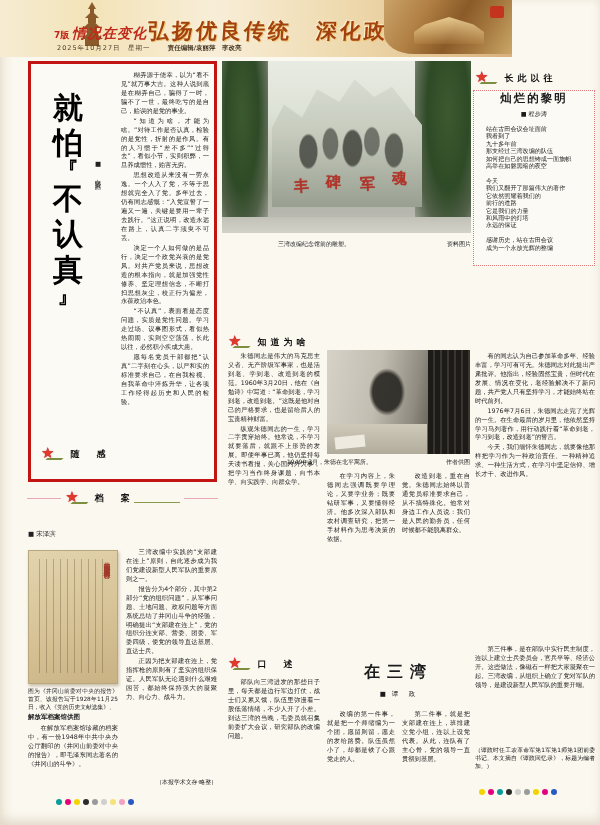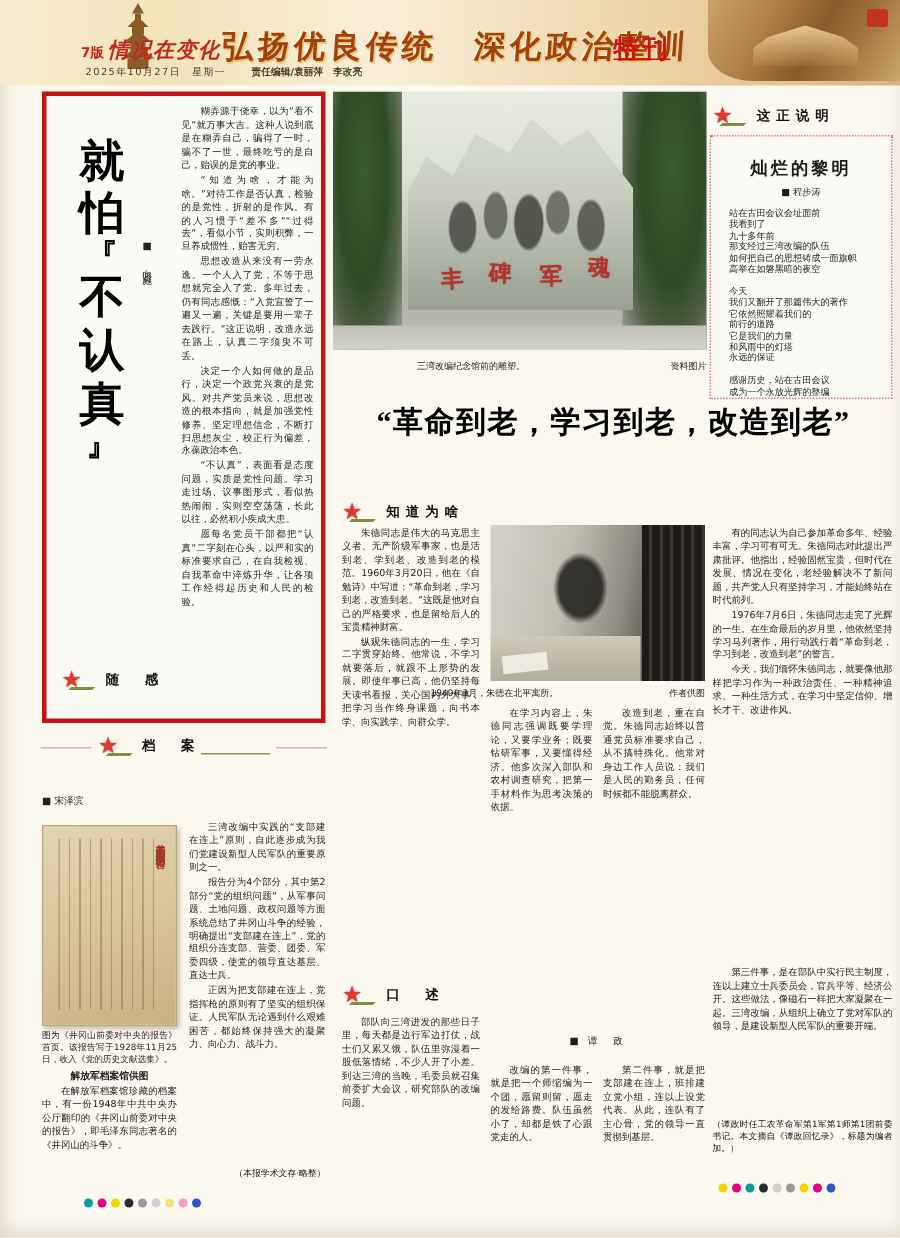--- a/index.html
+++ b/index.html
@@ -1,20 +1,20 @@
 <!DOCTYPE html>
 <html><head>
 <meta charset="utf-8">
 <style>
   html,body{margin:0;padding:0;background:#ffffff;}
   .page{position:relative;width:600px;height:825px;background:#fbf8f0;overflow:hidden;
         font-family:"DejaVu Sans","Liberation Sans",sans-serif;color:#1c1c1c;
         box-shadow:inset 0 -6px 10px rgba(180,160,130,.25), inset 6px 0 8px rgba(230,220,200,.4);}
   
-  .banner{position:absolute;left:0;top:0;width:600px;height:57px;
+  .banner{position:absolute;left:0;top:0;width:512px;height:57px;
           background:linear-gradient(90deg,#f6ecd2 0%,#f3e3b8 18%,#f8eed8 42%,#eed9ad 68%,#e2c18e 88%,#d8b07c 100%);}
   .pagoda{position:absolute;left:79px;top:2px;}
   .edition{position:absolute;left:54px;top:29px;font-size:9px;font-weight:bold;color:#c22315;}
   .nameplate{position:absolute;left:72px;top:25px;font-family:"Liberation Serif","DejaVu Serif",serif;
              font-size:14px;font-weight:900;font-style:italic;color:#c0291a;letter-spacing:1px;}
   .banner-title{position:absolute;left:148px;top:17px;width:260px;font-family:"Liberation Serif","DejaVu Serif",serif;
                 font-size:21px;font-weight:900;color:#a2410f;letter-spacing:3px;
                 text-shadow:1px 1px 0 #ecc878,-1px -1px 0 rgba(255,245,210,.8);transform:skewX(-4deg);white-space:nowrap;}
   .banner-special{position:absolute;left:409px;top:21px;font-size:17px;font-weight:900;color:#cf1212;letter-spacing:2px;text-decoration:underline;}
   .dateline{position:absolute;left:57px;top:44px;font-size:6.5px;color:#4a3b28;letter-spacing:1px;white-space:nowrap;}
@@ -47,21 +47,21 @@
   .dangan-title{position:absolute;left:28px;top:510px;width:189px;text-align:center;font-size:11.5px;font-weight:900;color:#000;white-space:nowrap;}
   .dangan-author{position:absolute;left:28px;top:530px;width:189px;font-size:6.5px;color:#222;}
   .dangan-colL{position:absolute;left:28px;top:548px;width:90px;height:246px;}
   .dangan-colR{position:absolute;left:126px;top:548px;width:91px;height:240px;}
   .doc-img{position:relative;width:88px;height:132px;background:linear-gradient(160deg,#e3d4ae 0%,#d9c69a 45%,#c9b284 100%);
            border:1px solid #b9a77d;box-shadow:1px 2px 3px rgba(120,100,60,.4);margin:2px auto 3px;}
   .doc-lines{position:absolute;inset:8px 10px 10px 10px;
            background:repeating-linear-gradient(90deg,rgba(70,50,25,.28) 0 1px,transparent 1px 7px);}
   .doc-vtitle{position:absolute;right:6px;top:6px;writing-mode:vertical-rl;font-size:6.5px;font-weight:bold;color:#a2392a;letter-spacing:1px;}
   .doc-caption{font-size:5.8px;line-height:1.4;text-align:justify;color:#222;}
-  .credit-bold{font-size:6.5px;font-weight:900;text-align:center;margin:2px 0;}
+  .credit-bold{font-size:6.5px;font-weight:900;margin:2px 0;}
   .end-note{font-size:5.9px;text-align:right;color:#111;margin-top:2px;}
   
   .main-photo{position:absolute;left:222px;top:61px;width:249px;height:172px;overflow:hidden;
       background:linear-gradient(180deg,#e8ebe2 0%,#dde2d6 30%,#c6ccbd 55%,#aeb4a4 75%,#b6b6ae 88%,#c4c3bb 100%);}
   .tree{position:absolute;top:0;height:100%;width:52px;
       background:radial-gradient(ellipse at 50% 30%,#3c5a30 0%,#2e4a26 45%,rgba(40,60,30,.7) 70%,rgba(60,80,50,.15) 100%);}
   .tree.left{left:-6px;} .tree.right{right:-10px;width:66px;}
   .monument{position:absolute;left:50px;top:18px;width:150px;height:128px;
       background:linear-gradient(180deg,#d8dcd2 0%,#c7ccbf 40%,#a9afa0 80%,#9aa091 100%);
       clip-path:polygon(0 38%,8% 20%,20% 30%,30% 8%,45% 18%,55% 0,68% 14%,80% 6%,92% 24%,100% 36%,100% 100%,0 100%);}
@@ -77,21 +77,21 @@
   .stone-chars span:nth-child(1){left:72px;top:116px;transform:rotate(-4deg);}
   .stone-chars span:nth-child(2){left:104px;top:112px;transform:rotate(3deg);}
   .stone-chars span:nth-child(3){left:138px;top:114px;transform:rotate(-2deg);}
   .stone-chars span:nth-child(4){left:170px;top:108px;transform:rotate(4deg);}
   .plaza{position:absolute;left:0;bottom:0;width:100%;height:16px;background:linear-gradient(180deg,#c2c1b8,#d3d2c9);}
   .photo-caption-row{position:absolute;left:222px;top:240px;width:249px;display:flex;justify-content:space-between;font-size:6px;color:#222;}
   .photo-caption-row .cap{margin-left:56px;}
   
   .suiyue-tag{left:475px;top:66px;}
   .poem-box{position:absolute;left:473px;top:90px;width:120px;height:174px;border:1.5px dotted #e27b7b;background:rgba(255,255,255,.3);overflow:hidden;}
-  .poem-title{text-align:center;font-size:11.5px;font-weight:900;margin-top:14px;letter-spacing:2px;}
+  .poem-title{text-align:center;font-size:11.5px;font-weight:900;letter-spacing:2px;}
   .poem-author{text-align:center;font-size:6.2px;margin:4px 0 6px;}
   .poem-lines{padding-left:12px;font-size:6.1px;line-height:1.22;}
   .pline{min-height:7.4px;white-space:nowrap;}
   
   .zhude-head{position:absolute;left:222px;top:268px;width:374px;text-align:center;
       font-family:"Liberation Serif","DejaVu Serif",serif;font-size:20px;font-weight:900;color:#000;letter-spacing:1px;white-space:nowrap;}
   .zhude-author{position:absolute;left:222px;top:298px;width:374px;text-align:center;font-size:6.5px;}
   .zhude-tag{left:228px;top:330px;}
   .zhude-c1{position:absolute;left:228px;top:352px;width:92px;height:298px;}
   .zhude-photo{position:absolute;left:327px;top:350px;width:143px;height:104px;overflow:hidden;
@@ -193,21 +193,21 @@
     <div class="plaza"></div>
   </div>
   <div class="photo-caption-row">
     <span class="cap">三湾改编纪念馆前的雕塑。</span>
     <span>资料图片</span>
   </div>
 
   <div class="tag suiyue-tag">
     <span class="star">★</span>
       <span class="swoosh"></span>
-    <b>这正说明</b>
+    <b>长此以往</b>
   </div>
   <div class="poem-box">
     <div class="poem-title">灿烂的黎明</div>
     <div class="poem-author">■ 程步涛</div>
     <div class="poem-lines">
         <div class="pline">站在古田会议会址面前</div>
         <div class="pline">我看到了</div>
         <div class="pline">九十多年前</div>
         <div class="pline">那支经过三湾改编的队伍</div>
         <div class="pline">如何把自己的思想铸成一面旗帜</div>
@@ -219,21 +219,20 @@
         <div class="pline">前行的道路</div>
         <div class="pline">它是我们的力量</div>
         <div class="pline">和风雨中的灯塔</div>
         <div class="pline">永远的保证</div>
         <div class="pline"></div>
         <div class="pline">感谢历史，站在古田会议</div>
         <div class="pline">成为一个永放光辉的整编</div>
       </div>
   </div>
 
-  <div class="zhude-head">“革命到老，学习到老，改造到老”</div>
   <div class="tag zhude-tag">
     <span class="star">★</span>
       <span class="swoosh"></span>
     <b>知道为啥</b>
   </div>
   <div class="zhude-c1 col">
       <div class="par">朱德同志是伟大的马克思主义者、无产阶级军事家，也是活到老、学到老、改造到老的模范。1960年3月20日，他在《自勉诗》中写道：“革命到老，学习到老，改造到老。”这既是他对自己的严格要求，也是留给后人的宝贵精神财富。</div>
       <div class="par">纵观朱德同志的一生，学习二字贯穿始终。他常说，不学习就要落后，就跟不上形势的发展。即使年事已高，他仍坚持每天读书看报，关心国内外大事，把学习当作终身课题，向书本学、向实践学、向群众学。</div>
     </div>
   <div class="zhude-photo">
@@ -287,20 +286,21 @@
         <div class="par">正因为把支部建在连上，党指挥枪的原则有了坚实的组织保证。人民军队无论遇到什么艰难困苦，都始终保持强大的凝聚力、向心力、战斗力。</div>
       </div>
     <div class="end-note">（本报学术文存·略整）</div>
   </div>
 
   <div class="tag koushu-tag">
     <span class="star">★</span>
       <span class="swoosh"></span>
     <b>口　述</b>
   </div>
+  <div class="sanwan-title">在三湾</div>
   <div class="sanwan-author">■ 谭　政</div>
   <div class="sanwan-c1 col">
       <div class="par">部队向三湾进发的那些日子里，每天都是边行军边打仗，战士们又累又饿，队伍里弥漫着一股低落情绪，不少人开了小差。到达三湾的当晚，毛委员就召集前委扩大会议，研究部队的改编问题。</div>
     </div>
   <div class="sanwan-c2 col">
       <div class="par">改编的第一件事，就是把一个师缩编为一个团，愿留则留，愿走的发给路费。队伍虽然小了，却都是铁了心跟党走的人。</div>
     </div>
   <div class="sanwan-c3 col">
       <div class="par">第二件事，就是把支部建在连上，班排建立党小组，连以上设党代表。从此，连队有了主心骨，党的领导一直贯彻到基层。</div>
     </div>

